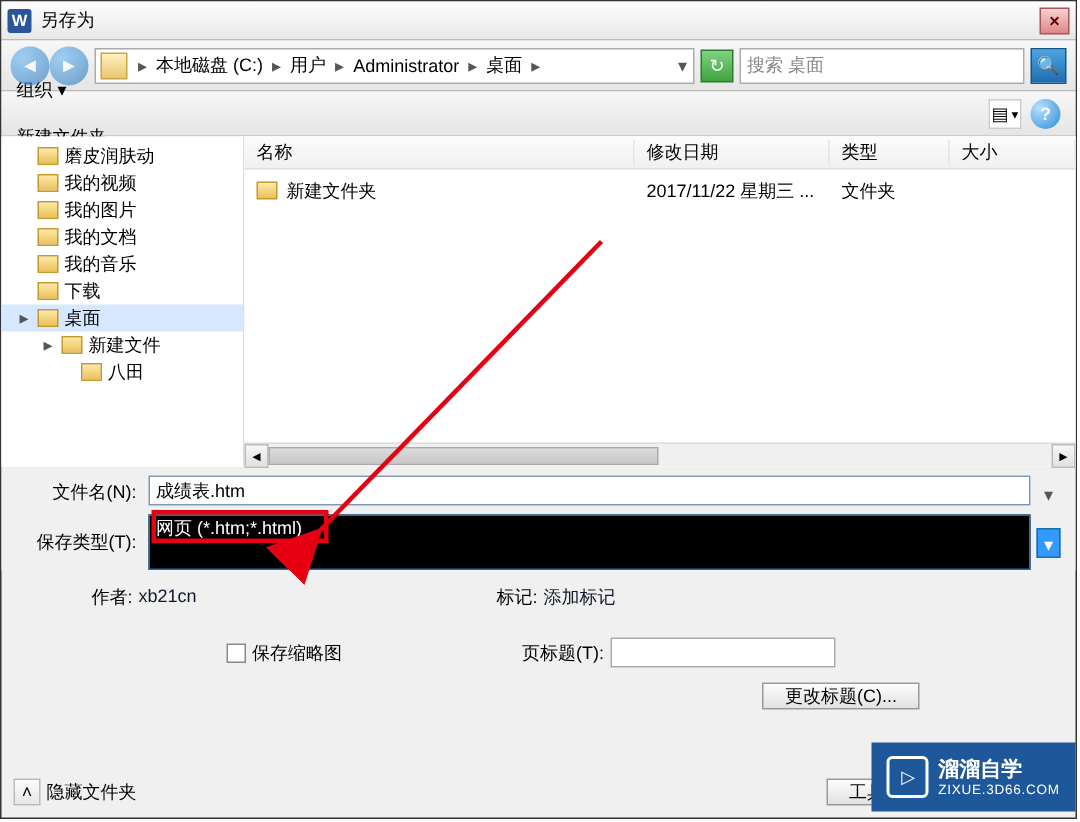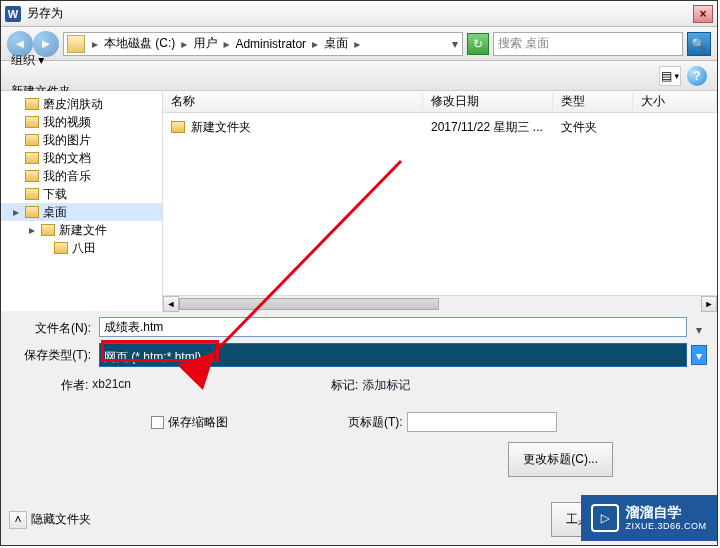--- a/index.html
+++ b/index.html
@@ -65,36 +65,36 @@
 .fv-scroll-h .arr.l { left:0; }
 .fv-scroll-h .arr.r { right:0; }
 
 .fields { padding:6px 10px 0 10px; background:#f0f0f0; }
 .fld { display:flex; align-items:flex-end; margin-bottom:6px; gap:4px; }
 .fld-label { width:84px; text-align:right; padding-right:4px; }
 .fld-input { flex:1; height:20px; border:1px solid #7a99b8; background:#fff; padding:0 4px; display:flex; align-items:center; }
 .fld-dd { width:16px; text-align:center; color:#555; }
 .filetype-row { display:flex; align-items:center; position:relative; }
 .filetype-box { border:3px solid #e70012; padding:1px; width:118px; height:22px; position:absolute; left:90px; top:-3px; pointer-events:none; }
-.filetype-val { flex:1; height:24px; background:#0c4a6e; color:#fff; padding:0 4px; display:flex; align-items:flex-end; border:1px solid #1c6db0; }
+.filetype-val { flex:1; height:37px; background:#000000; color:#fff; padding:0 4px; display:flex; align-items:flex-start; border:1px solid #1c6db0; }
 
 .arrow-annot { position:absolute; pointer-events:none; }
 .arrow-annot svg { overflow:visible; }
 
 .meta { display:flex; padding:4px 10px 0 60px; gap:40px; }
 .meta .m-item { display:flex; gap:4px; }
 .meta .m-val { color:#0f172a; }
 
 .thumbopt { display:flex; padding:18px 10px 0 150px; gap:120px; align-items:center; }
 .chk { width:13px; height:13px; border:1px solid #888; background:#fff; display:inline-block; vertical-align:middle; margin-right:4px; }
 .ptitle-input { width:150px; height:20px; border:1px solid #aaa; background:#fff; margin-left:4px; }
 
 .changebtn-row { display:flex; padding:10px 10px 0 0; justify-content:flex-end; }
 .changebtn-row .inner { margin-right:94px; }
-.btn { height:35px; padding:0 14px; background:linear-gradient(#fcfcfc,#e2e2e2); border:1px solid #999; cursor:default; display:inline-flex; align-items:center; }
+.btn { height:18px; padding:0 14px; background:linear-gradient(#fcfcfc,#e2e2e2); border:1px solid #999; cursor:default; display:inline-flex; align-items:center; }
 
 .footer { position:absolute; bottom:8px; left:8px; right:8px; display:flex; align-items:center; }
 .hidefolders { display:flex; align-items:center; gap:4px; }
 .hidefolders .caret { width:18px; height:18px; border:1px solid #bbb; background:linear-gradient(#fcfcfc,#e6e6e6); display:flex; align-items:center; justify-content:center; }
 .footer .spacer { flex:1; }
 .footer .tools { margin-right:12px; }
 .footer .btn { min-width:68px; justify-content:center; }
 
 .watermark { position:absolute; right:0; bottom:4px; width:136px; height:46px; background:#1e589a; color:#fff; display:flex; align-items:center; justify-content:center; gap:6px; }
 .watermark .play { width:28px; height:28px; border:2px solid #fff; border-radius:4px; display:flex; align-items:center; justify-content:center; }

